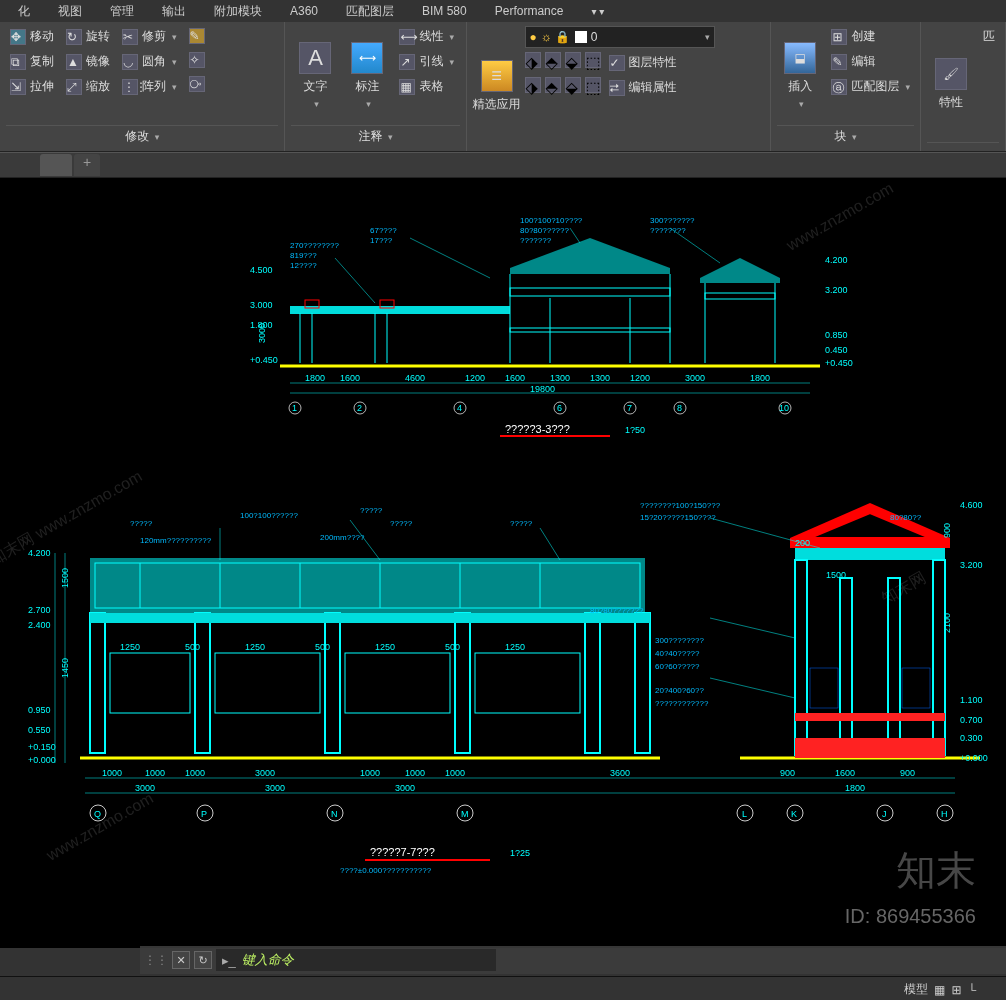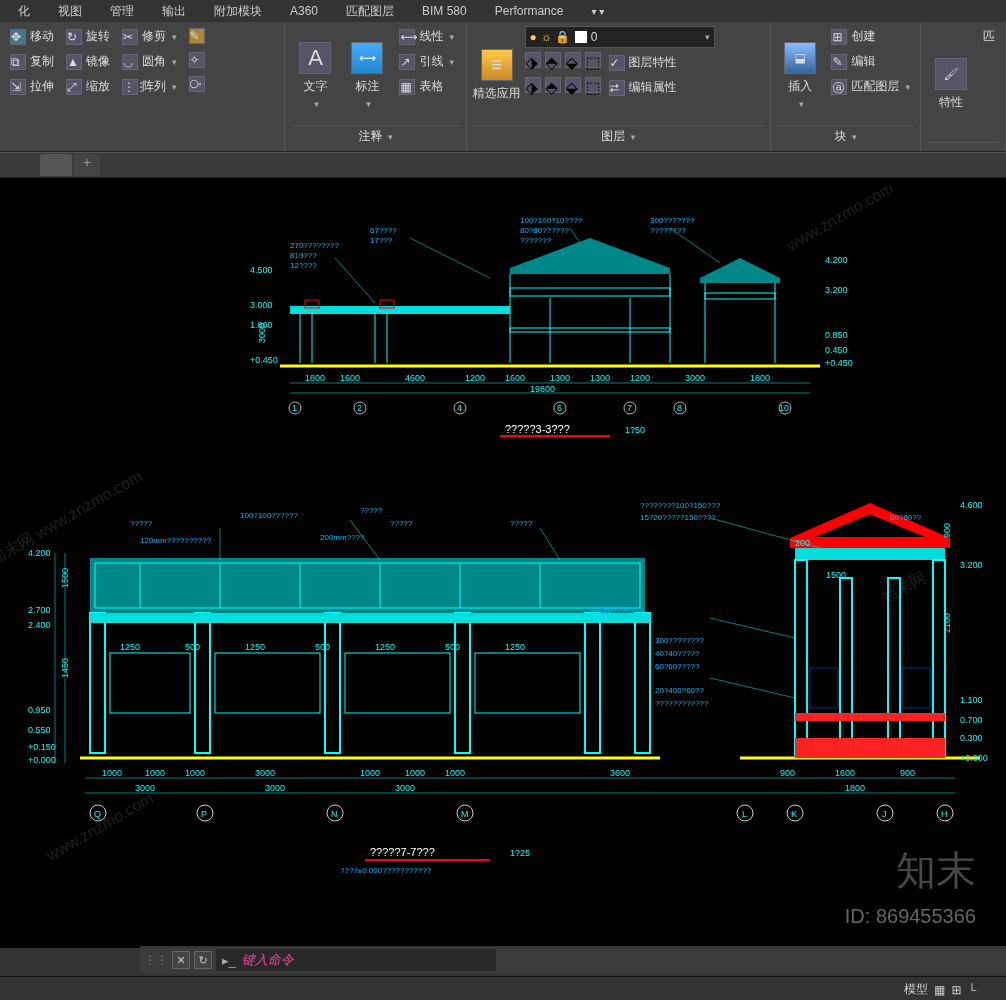--- a/index.html
+++ b/index.html
@@ -18,21 +18,21 @@
 .panel-title{text-align:center;color:#ddd;font-size:12px;padding:2px;border-top:1px solid #555;}
 .layer-combo{background:#222;border:1px solid #555;width:190px;height:22px;display:flex;align-items:center;color:#ddd;font-size:12px;padding:0 4px;}
 .layer-sw{width:12px;height:12px;background:#fff;margin-right:4px;}
 .filetabs{background:#3a3a3a;height:26px;display:flex;align-items:center;border-top:1px solid #555;border-bottom:1px solid #222;}
 .ftab{background:#555;height:22px;width:32px;border-radius:3px 3px 0 0;margin-left:40px;}
 .addtab{width:26px;height:22px;background:#444;border-radius:3px 3px 0 0;margin-left:2px;color:#999;text-align:center;font-size:14px;}
 .canvas{background:#000;height:770px;position:relative;overflow:hidden;}
 .cmd{position:absolute;bottom:26px;left:140px;right:0;height:28px;background:rgba(60,60,60,.9);display:flex;align-items:center;gap:4px;padding:0 4px;}
 .cmd-ico{width:18px;height:18px;background:#444;border:1px solid #666;color:#ccc;font-size:11px;display:flex;align-items:center;justify-content:center;}
 .cmd-input{flex:0 0 280px;background:rgba(40,40,40,.9);height:22px;padding:0 6px;display:flex;align-items:center;}
-.cmd-input span{color:#ec4899;font-size:13px;font-style:italic;}
+.cmd-input span{color:#bef264;font-size:13px;font-style:italic;}
 .statusbar{position:absolute;bottom:0;left:0;right:0;height:24px;background:#333;border-top:1px solid #111;}
 .wm-text{position:absolute;right:30px;bottom:50px;color:#666;font-size:40px;font-weight:300;opacity:.7;margin-top:20px;}
 .wm-id{position:absolute;right:30px;bottom:20px;color:#666;font-size:20px;}
 .wm-diag{position:absolute;color:rgba(80,80,80,.4);font-size:16px;transform:rotate(-30deg);}
 svg{position:absolute;}
 .dim-t{fill:#0ff;font-size:9px;}
 .label-t{fill:#0bf;font-size:8px;}
 .title-t{fill:#fff;font-size:11px;}
 .red-line{stroke:#f00;stroke-width:2;}
 .cyan{stroke:#0ff;fill:none;}
@@ -112,20 +112,21 @@
             <span class="icon16" style="background:#a83">✎</span>
           </div>
         <div class="ribbon-btn">
             <span class="icon16">✧</span>
           </div>
         <div class="ribbon-btn">
             <span class="icon16">⧂</span>
           </div>
       </div>
     </div>
+    <div class="panel-title"><span>修改</span> <span class="dd">▾</span></div>
   </div>
 
   <div class="panel" style="width:190px">
     <div class="panel-body">
       <div class="ribbon-btn big">
           <span class="icon32" style="font-size:22px;color:#ddd">A</span>
           <span>文字</span>
           <span class="dd">▾</span>
         </div>
       <div class="ribbon-btn big">
@@ -184,21 +185,20 @@
           <span class="icon16">⬘</span>
           <span class="icon16">⬙</span>
           <span class="icon16">⬚</span>
           <div class="ribbon-btn">
               <span class="icon16">⮂</span>
               <span>编辑属性</span>
             </div>
         </div>
       </div>
     </div>
-    <div class="panel-title"><span>图层</span> <span class="dd">▾</span></div>
   </div>
 
   <div class="panel" style="width:150px">
     <div class="panel-body">
       <div class="ribbon-btn big">
           <span class="icon32" style="background:linear-gradient(#8bf,#369)">⬓</span>
           <span>插入</span>
           <span class="dd">▾</span>
         </div>
       <div class="panel-col">

